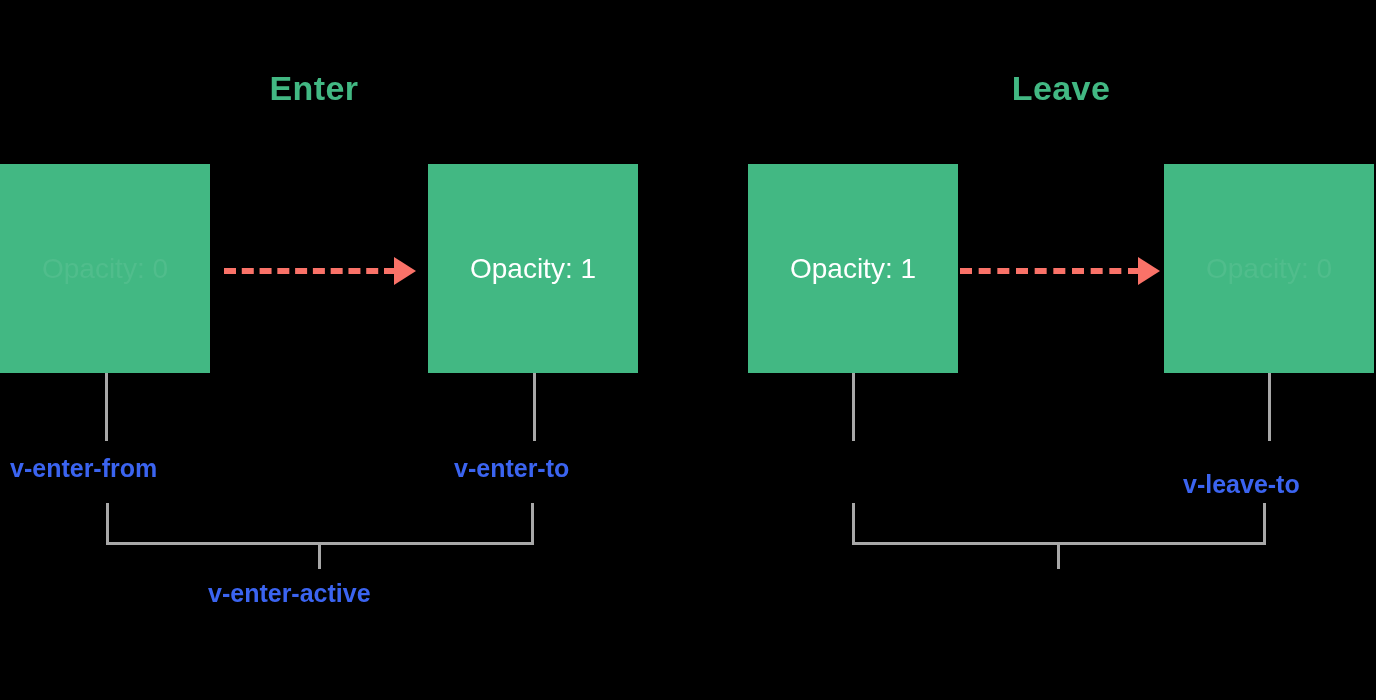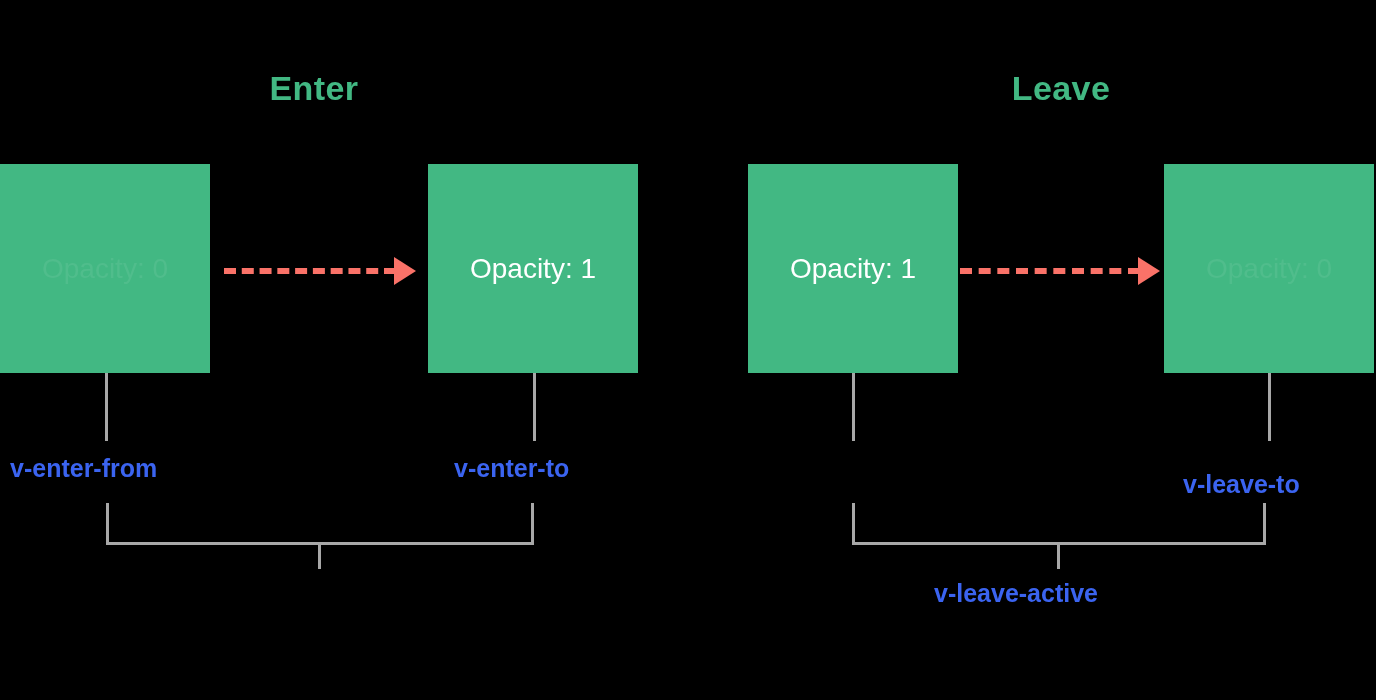--- a/index.html
+++ b/index.html
@@ -183,20 +183,21 @@
   <div class="stem" id="stem-enter-from"></div>
   <div class="stem" id="stem-enter-to"></div>
 
   <div class="class-label" id="label-enter-from">v-enter-from</div>
 
   <div class="class-label" id="label-enter-to">v-enter-to</div>
 
   <div class="bracket" id="bracket-enter"></div>
   <div class="bracket-stem" id="bracket-enter-stem"></div>
 
+  <div class="class-label" id="label-enter-active">v-enter-active</div>
 
   <div class="section-title" id="title-leave">Leave</div>
 
   <div class="box" id="box-leave-from">
     <span class="box-label">Opacity: 1</span>
   </div>
 
   <div class="arrow" id="arrow-leave">
     <div class="shaft"></div>
     <div class="head"></div>
@@ -208,15 +209,14 @@
 
   <div class="stem" id="stem-leave-from"></div>
   <div class="stem" id="stem-leave-to"></div>
 
 
   <div class="class-label" id="label-leave-to">v-leave-to</div>
 
   <div class="bracket" id="bracket-leave"></div>
   <div class="bracket-stem" id="bracket-leave-stem"></div>
 
-  <div class="class-label" id="label-leave-active">v-leave-active</div>
 
 </div>
 
 </body></html>

